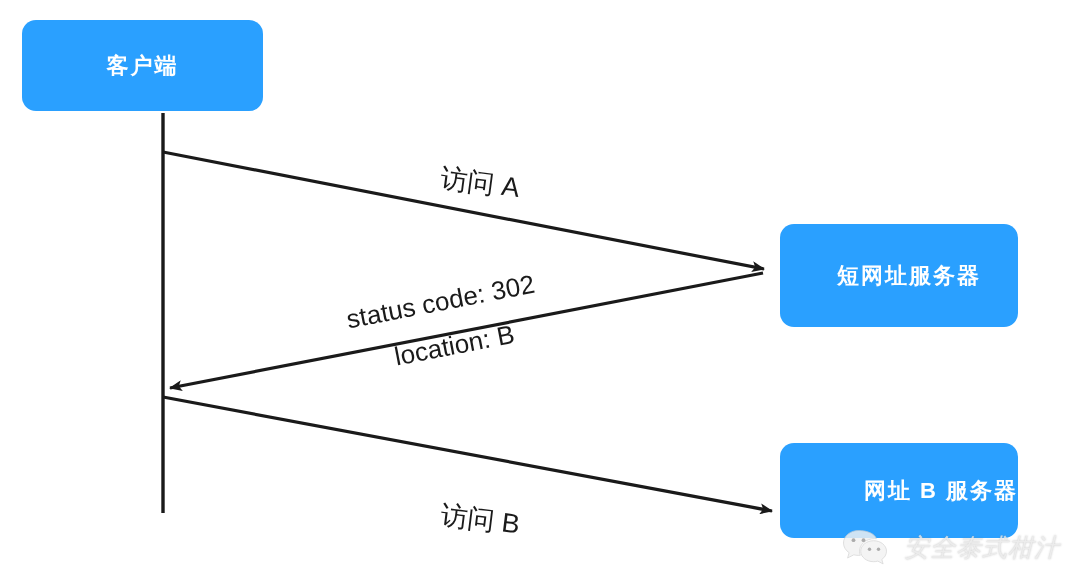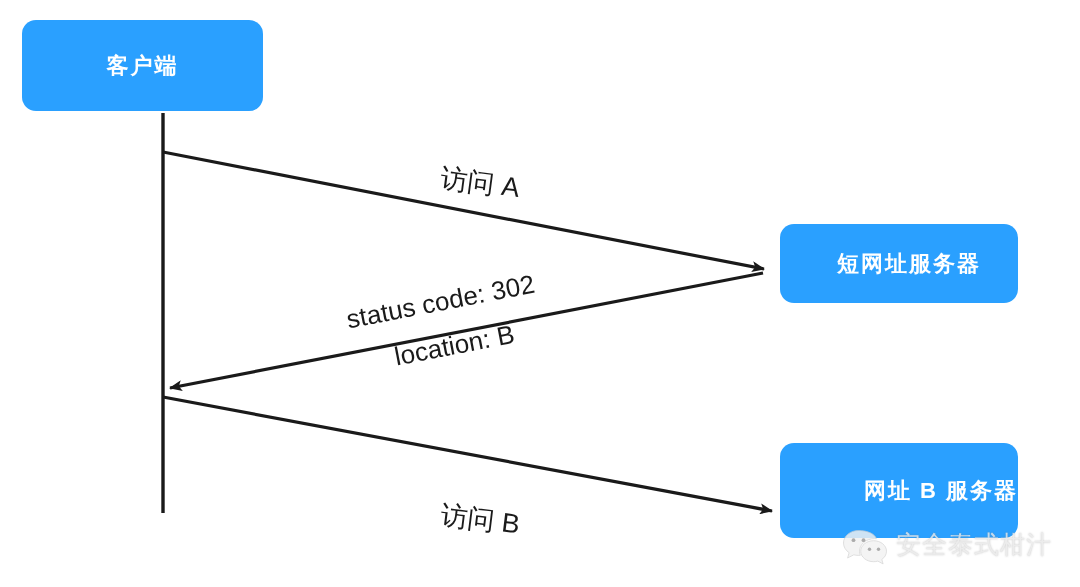--- a/index.html
+++ b/index.html
@@ -37,21 +37,21 @@
   .node-label {
     color: #ffffff;
     font-family: "Liberation Sans", sans-serif;
     font-size: 22px;
     font-weight: 700;
     letter-spacing: 2px;
     white-space: nowrap;
     user-select: none;
   }
   #node-client   { left: 22px;  top: 20px;  width: 241px; height: 91px; }
-  #node-short    { left: 780px; top: 224px; width: 238px; height: 79px; padding-left: 20px; }
+  #node-short    { left: 780px; top: 224px; width: 238px; height: 103px; padding-left: 20px; }
   #node-serverb  { left: 780px; top: 443px; width: 238px; height: 95px; justify-content: flex-end; }
 
   .edge-label {
     position: absolute;
     font-family: "Liberation Sans", sans-serif;
     color: #1a1a1a;
     white-space: nowrap;
     user-select: none;
   }
   #label-visit-a {
@@ -81,24 +81,25 @@
     font-size: 27px;
     transform: rotate(7deg);
     transform-origin: left top;
   }
 
   #watermark {
     position: absolute;
     left: 842px;
     top: 528px;
     display: flex;
-    align-items: flex-start;
-    gap: 8px;
+    align-items: center;
+    gap: 16px;
     opacity: 0.82;
     user-select: none;
+    font-style: italic;
   }
   #watermark-text {
     font-family: "Liberation Sans", sans-serif;
     font-size: 25px;
     color: #e8e8e8;
     letter-spacing: 1px;
     text-shadow: 0 0 2px rgba(120,120,120,0.55);
     white-space: nowrap;
   }
   #wechat-icon { flex: 0 0 auto; }

